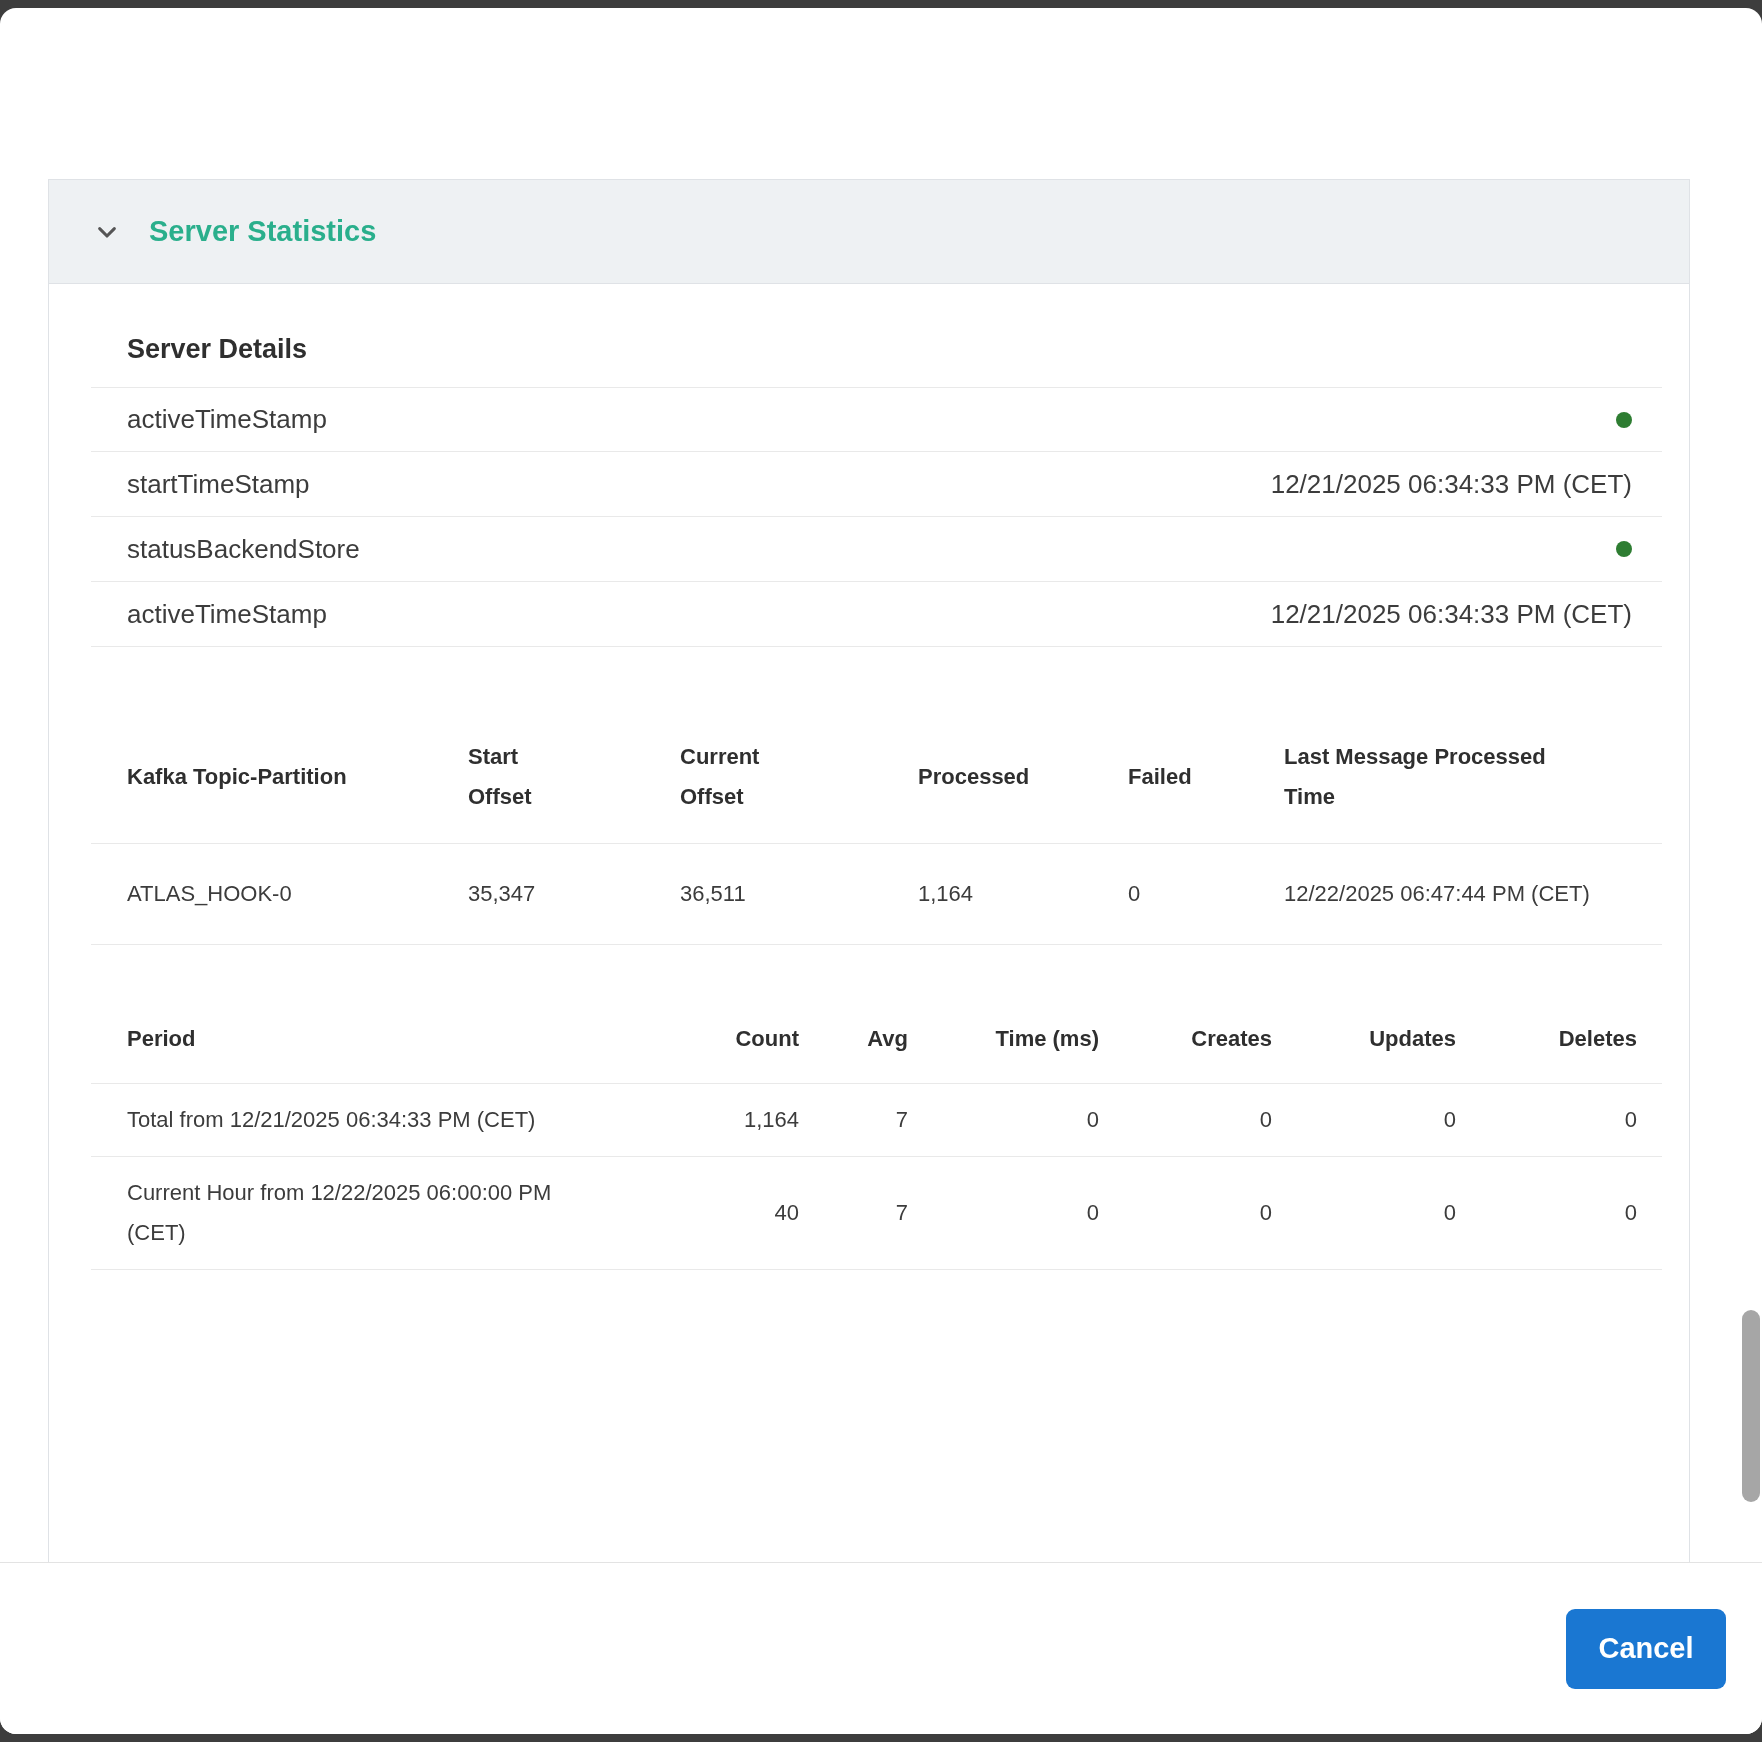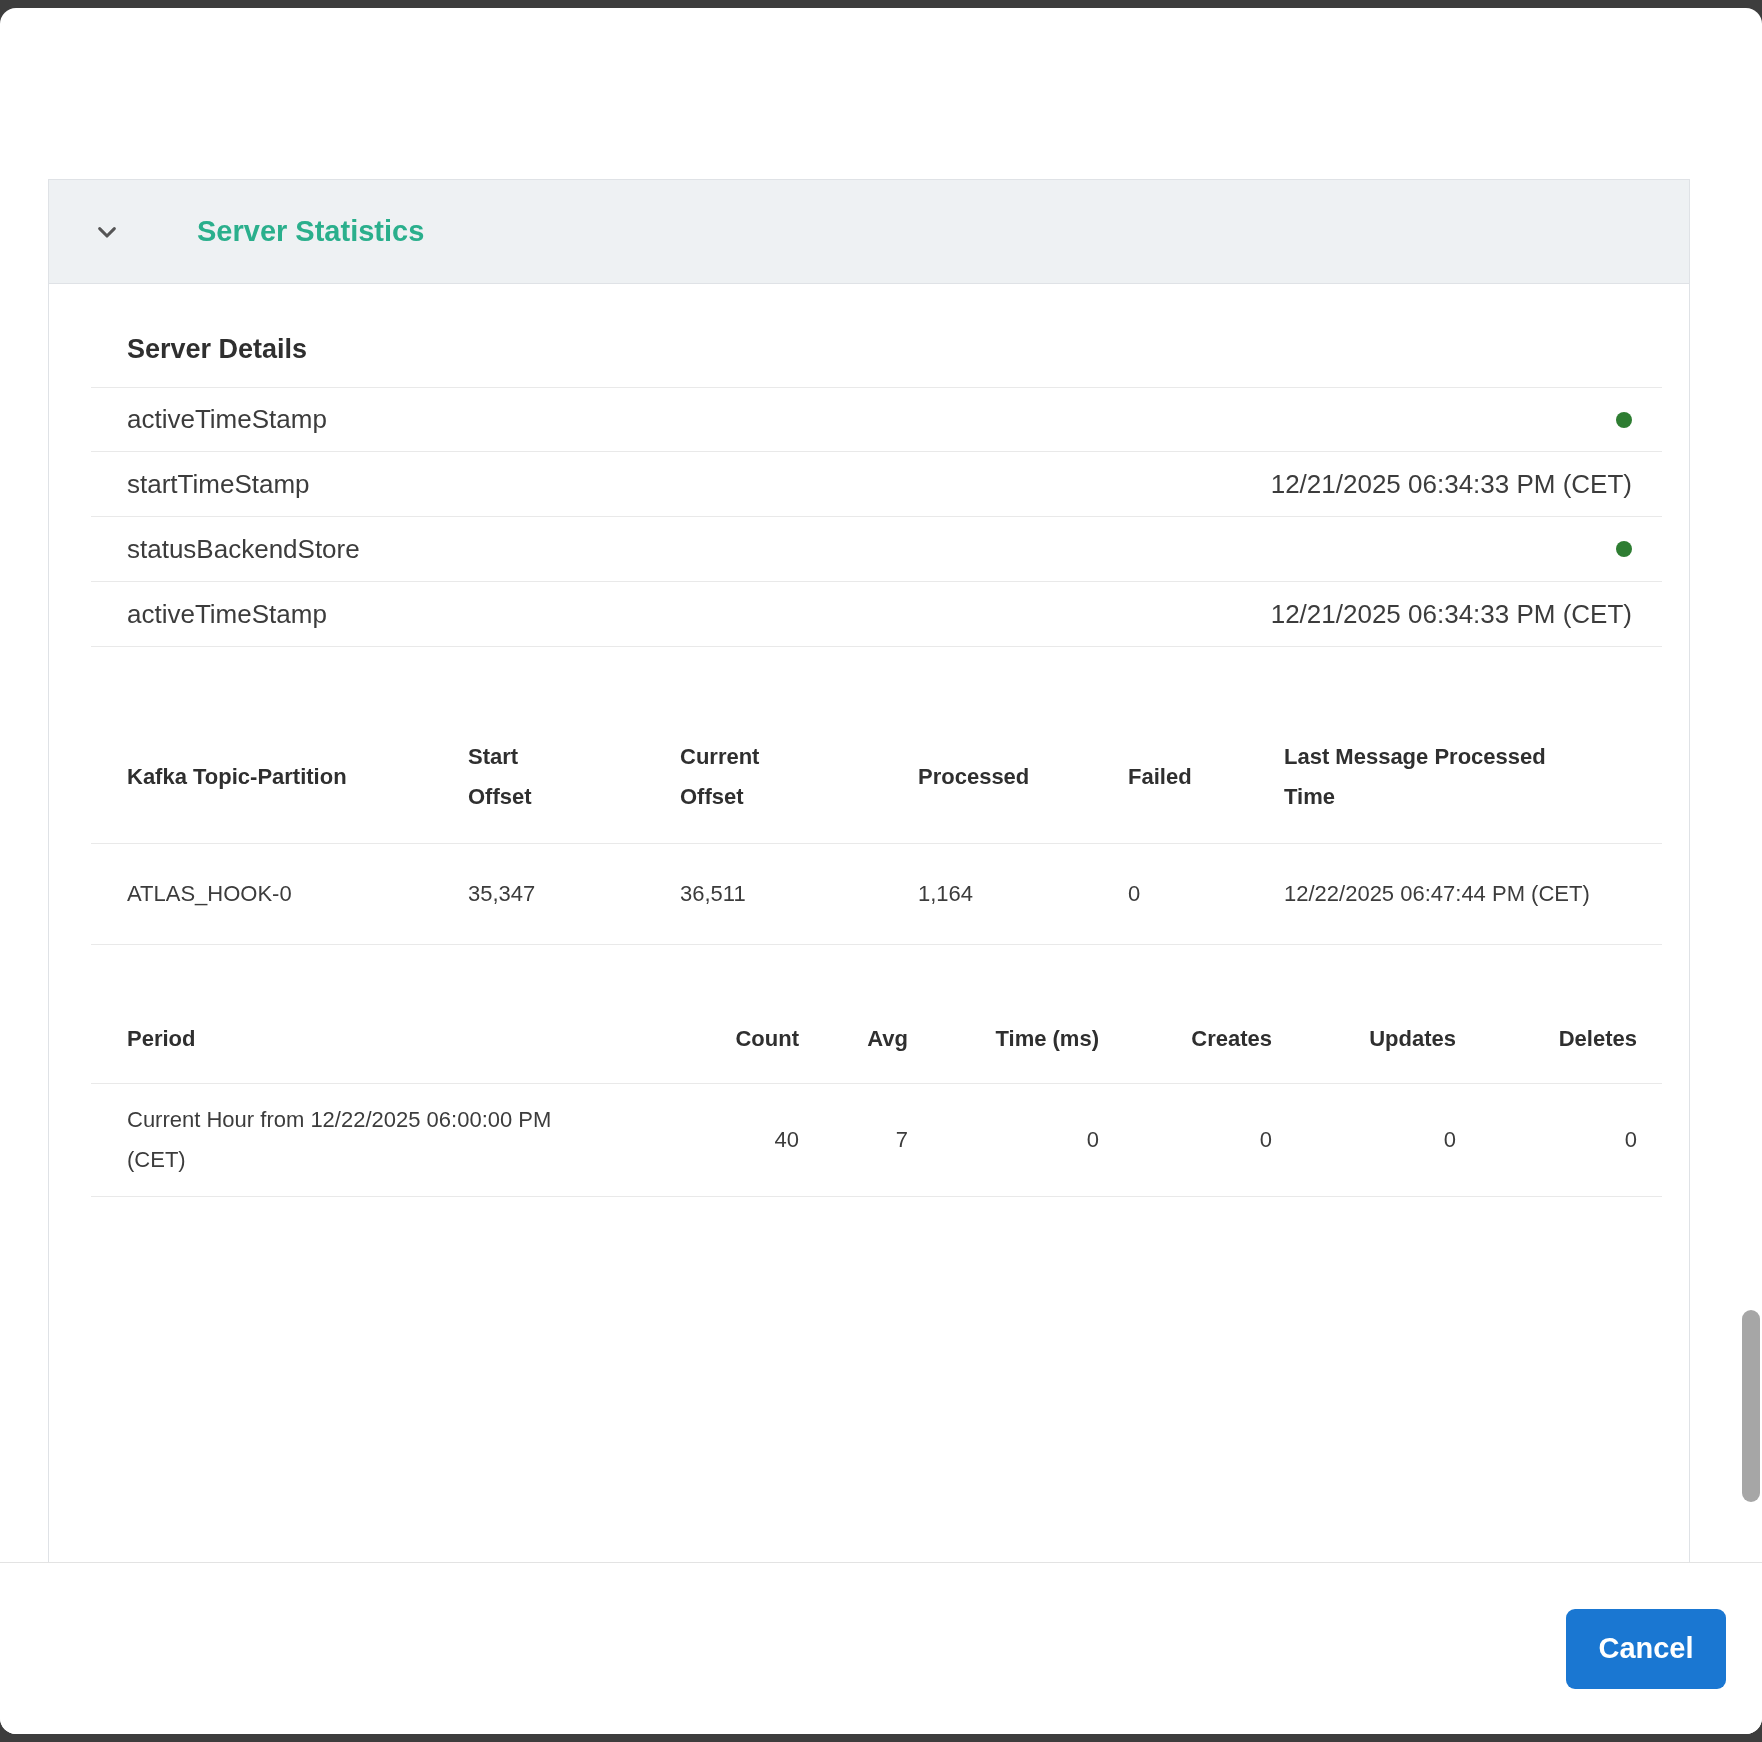--- a/index.html
+++ b/index.html
@@ -41,21 +41,21 @@
   }
   .panel{
     border:1px solid var(--panel_border);
     height:calc(100% - 0px);
     background:#fff;overflow:hidden;
   }
   .panel-header{
     background:var(--panel_header_bg);
     border-bottom:1px solid var(--panel_border);
     height:104px;display:flex;align-items:center;
-    padding-left:42px;cursor:pointer;gap:48px;
+    padding-left:42px;cursor:pointer;
   }
   .panel-header .chev{margin-right:26px;display:flex;align-items:center;}
   .panel-title{font-size:29px;font-weight:600;color:var(--accent_teal);}
   .panel-body{padding:26px 27px 40px 32px;}
   
   .sd-heading{font-size:27px;font-weight:700;color:var(--heading);margin:24px 0 22px 46px;}
   .kv-table{margin-left:10px;width:1571px;}
   .kv-row{
     display:flex;align-items:center;height:65px;
     border-bottom:1px solid var(--divider);
@@ -187,20 +187,29 @@
               <th class="num">Count</th>
               <th class="num">Avg</th>
               <th class="num" style="padding-left:60px">Time (ms)</th>
               <th class="num">Creates</th>
               <th class="num">Updates</th>
               <th class="num">Deletes</th>
             </tr>
           </thead>
           <tbody>
             <tr>
+              <td>Total from 12/21/2025 06:34:33 PM (CET)</td>
+              <td class="num">1,164</td>
+              <td class="num">7</td>
+              <td class="num">0</td>
+              <td class="num">0</td>
+              <td class="num">0</td>
+              <td class="num">0</td>
+            </tr>
+            <tr>
               <td>Current Hour from 12/22/2025 06:00:00 PM (CET)</td>
               <td class="num">40</td>
               <td class="num">7</td>
               <td class="num">0</td>
               <td class="num">0</td>
               <td class="num">0</td>
               <td class="num">0</td>
             </tr>
           </tbody>
         </table>

